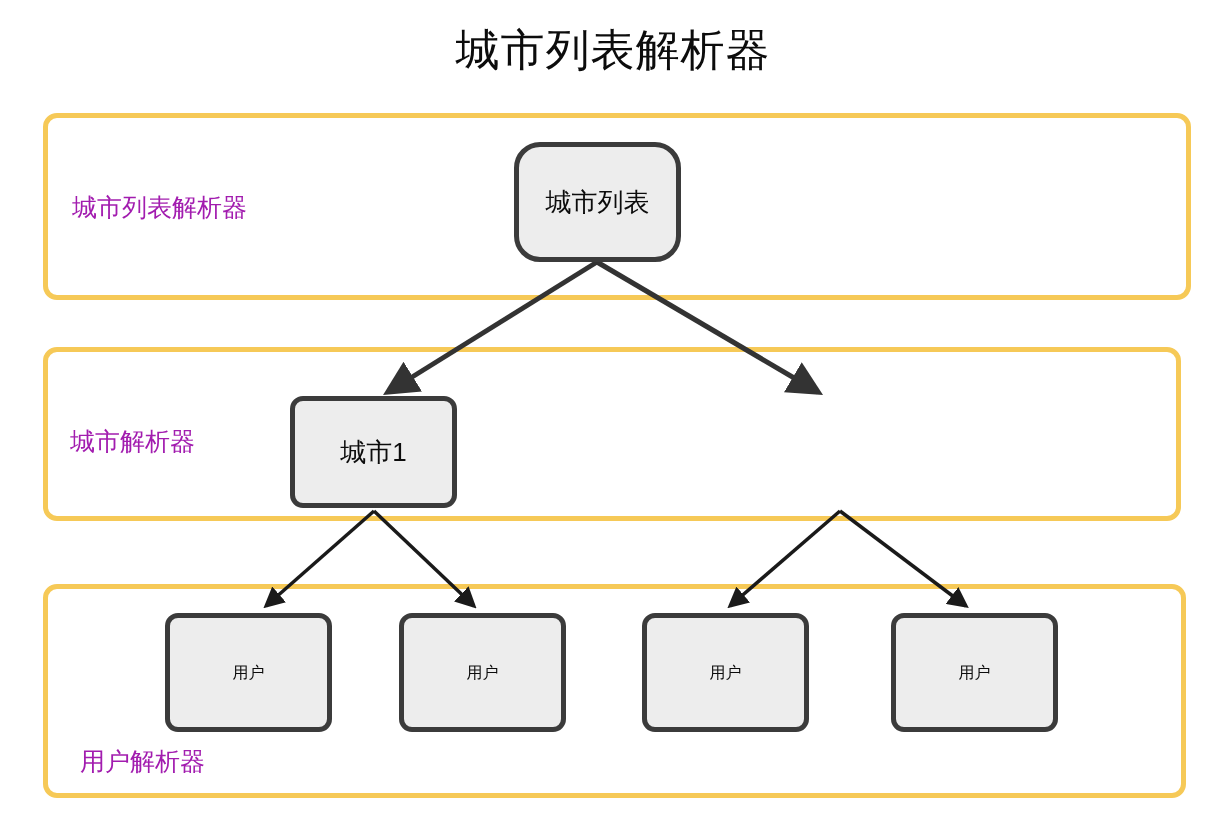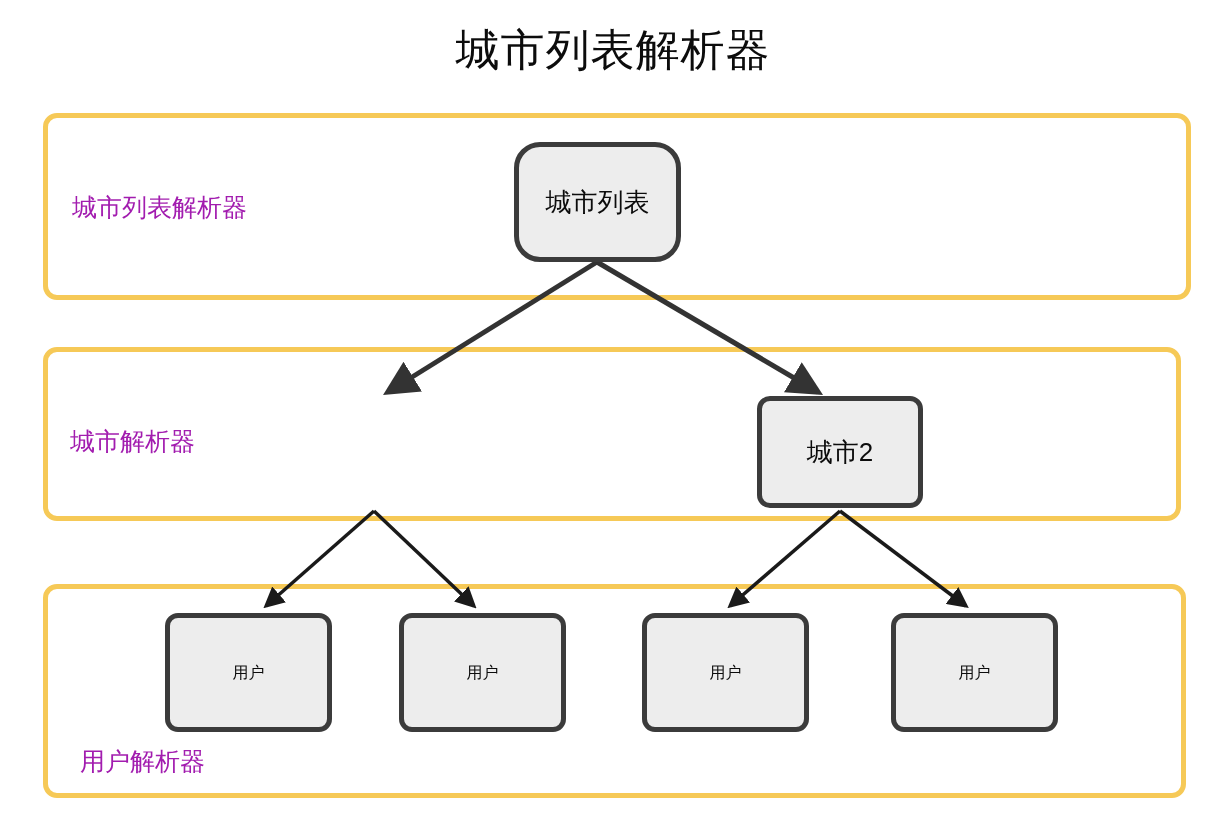--- a/index.html
+++ b/index.html
@@ -112,24 +112,24 @@
 
     <line x1="840" y1="511" x2="730" y2="606" stroke="#1a1a1a" stroke-width="3.5" marker-end="url(#arrow-small)"></line>
 
     <line x1="840" y1="511" x2="966" y2="606" stroke="#1a1a1a" stroke-width="3.5" marker-end="url(#arrow-small)"></line>
   </svg>
 
   <div class="node" style="left:514px; top:142px; width:167px; height:120px;border-radius:26px;">
     <span>城市列表</span>
   </div>
 
+  <div class="node" style="left:290px; top:396px; width:167px; height:112px;">
+    <span>城市1</span>
+  </div>
 
-  <div class="node" style="left:757px; top:396px; width:166px; height:112px;">
-    <span>城市2</span>
-  </div>
 
   <div class="node small" style="left:165px; top:613px; width:167px; height:119px;">
     <span>用户</span>
   </div>
 
   <div class="node small" style="left:399px; top:613px; width:167px; height:119px;">
     <span>用户</span>
   </div>
 
   <div class="node small" style="left:642px; top:613px; width:167px; height:119px;">

